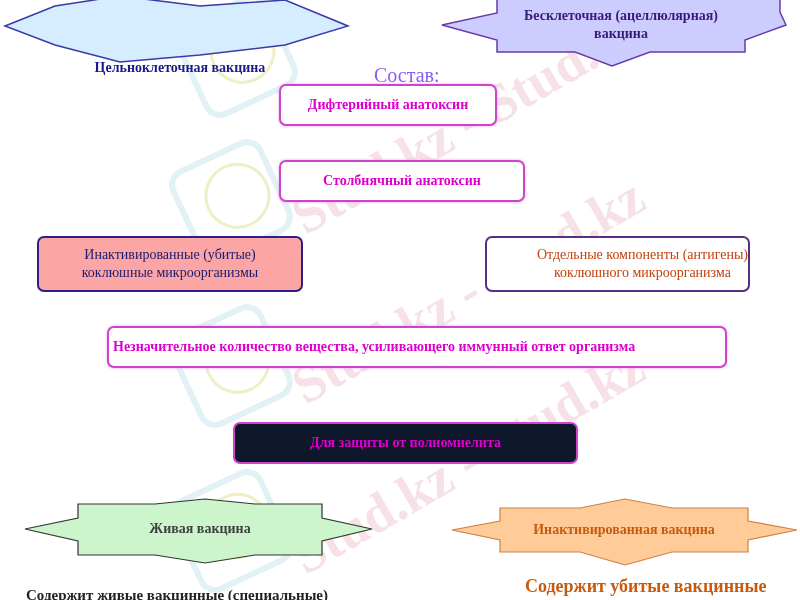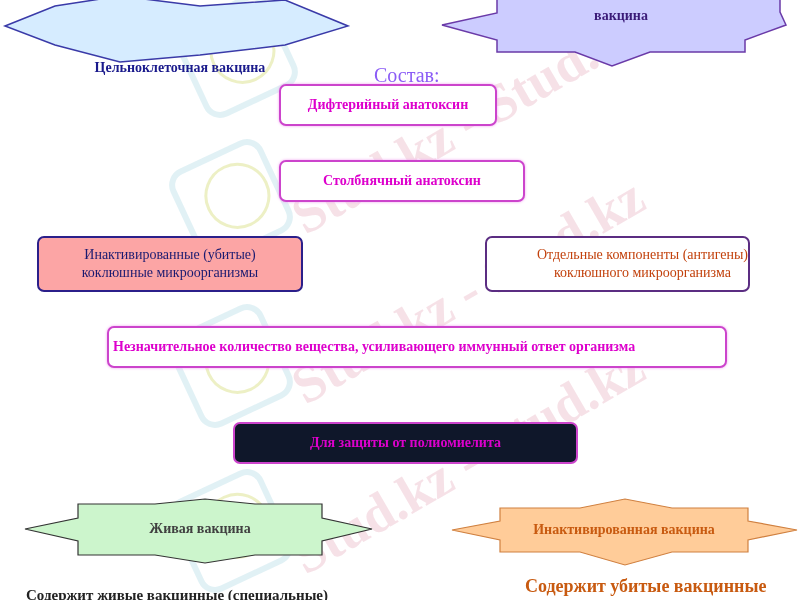--- a/index.html
+++ b/index.html
@@ -119,20 +119,21 @@
     <polygon points="442,25 497,13 497,-5 780,-5 780,12 786,25 745,40 745,52 650,52 612,66 575,52 497,52 497,40" fill="#ccccff" stroke="#6a3aa8" stroke-width="1.5"></polygon>
 
     <polygon points="25,529 78,518 78,504 155,504 205,499 255,504 322,504 322,518 372,529 322,541 322,555 255,555 205,563 155,555 78,555 78,541" fill="#ccf5cc" stroke="#333333" stroke-width="1.2"></polygon>
 
     <polygon points="452,530 500,521 500,508 580,508 625,499 672,508 748,508 748,521 797,530 748,540 748,552 672,552 625,565 580,552 500,552 500,540" fill="#ffcc99" stroke="#d08040" stroke-width="1.2"></polygon>
   </svg>
 
   <div class="label" style="left:60px; top:15px; width:240px; color:#1a1a8c;margin-top:44px;">Цельноклеточная вакцина</div>
 
   <div class="label" style="left:497px; top:7px; width:248px; color:#3a1a78;">
+    <div>Бесклеточная (ацеллюлярная)</div>
     <div>вакцина</div>
   </div>
 
   <div class="plain-text" style="left:374px; top:64px;">Состав:</div>
 
   <div class="box magenta" style="left:279px; top:84px; width:218px; height:42px;">
     <span>Дифтерийный анатоксин</span>
   </div>
   <div class="box magenta" style="left:279px; top:160px; width:246px; height:42px;">
     <span>Столбнячный анатоксин</span>

